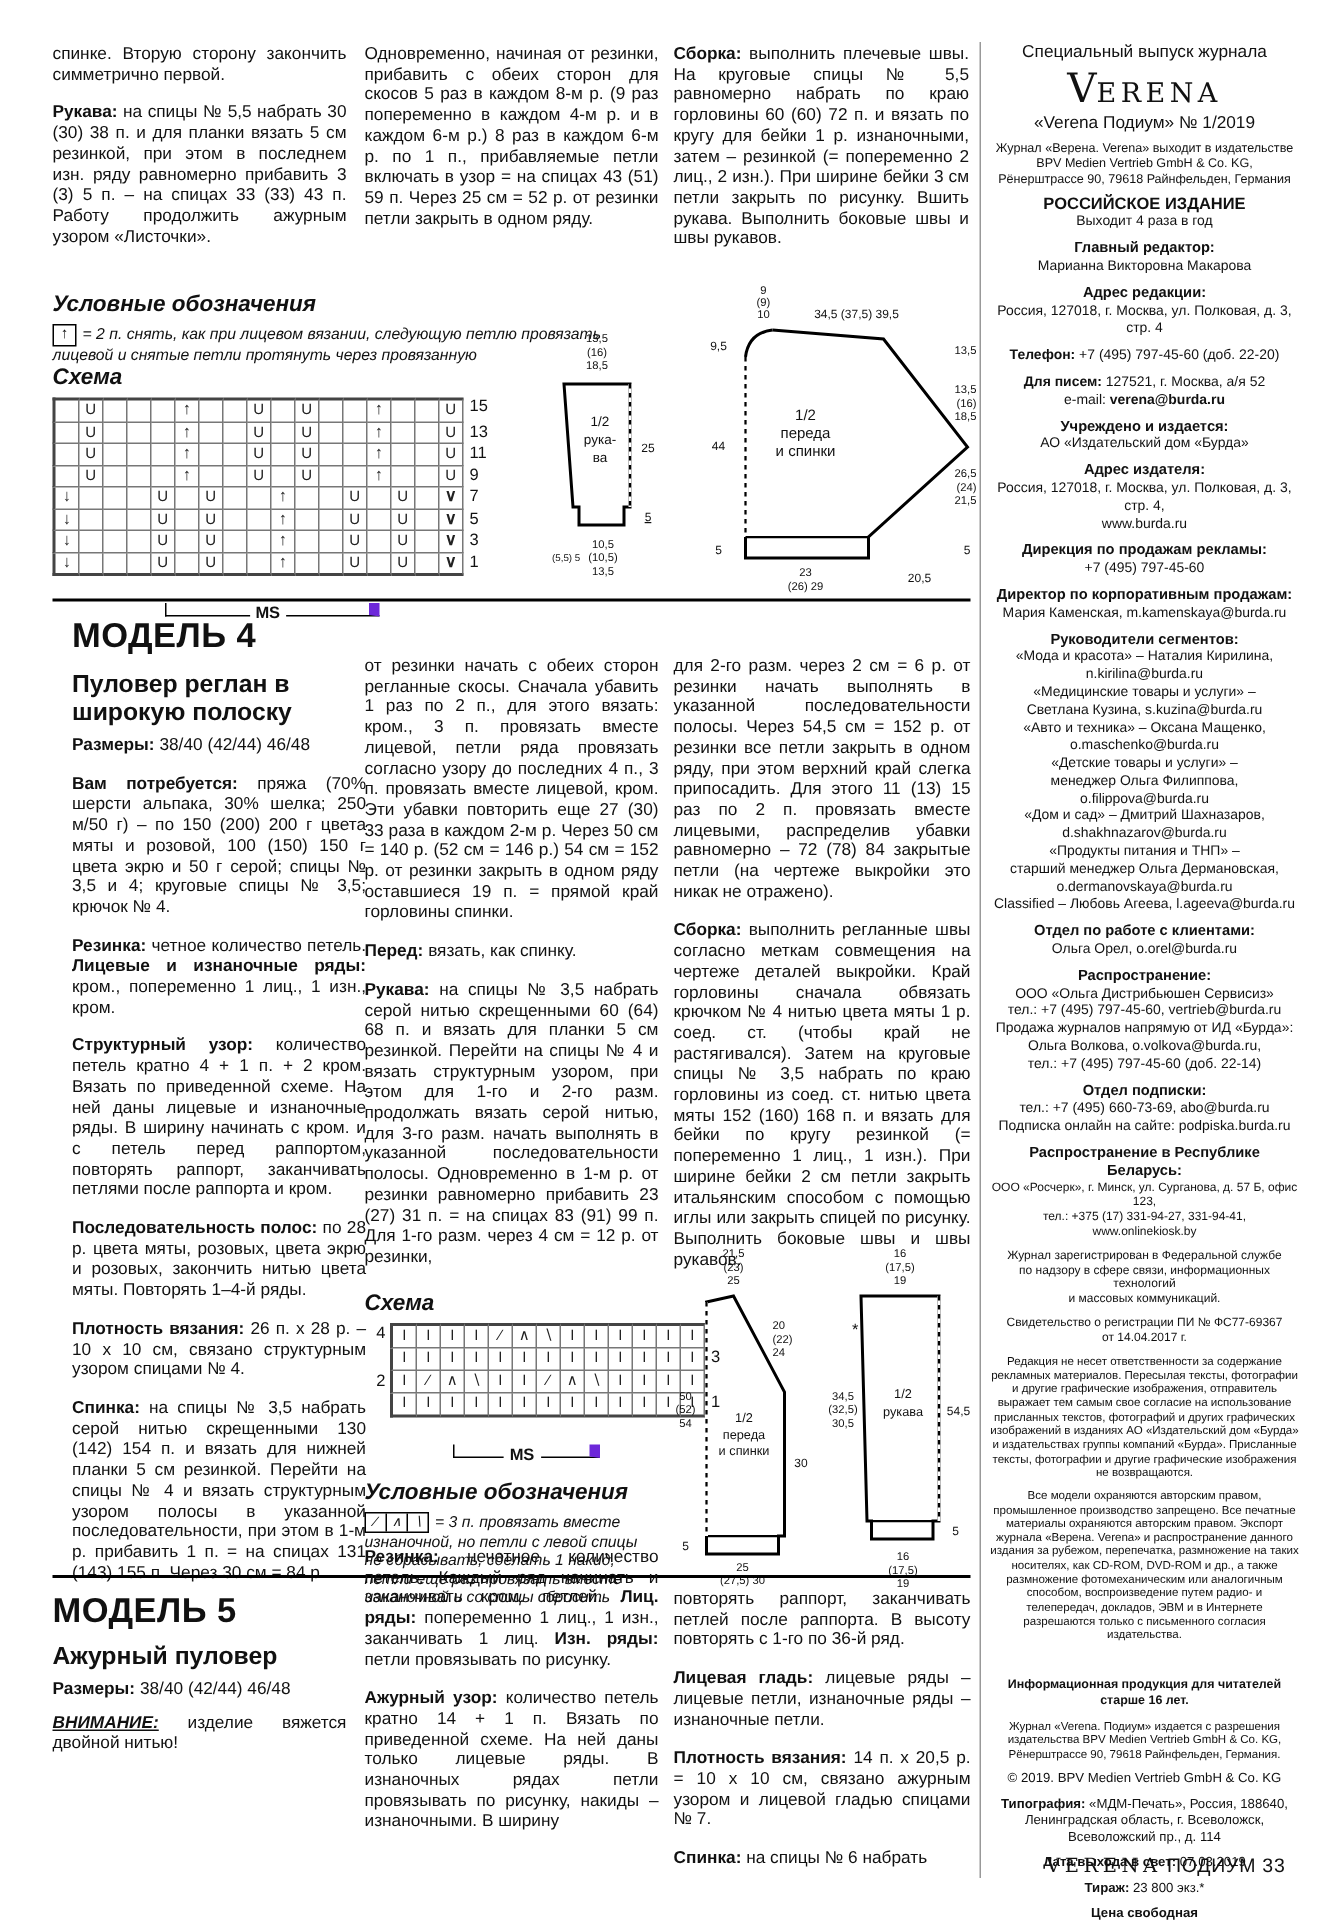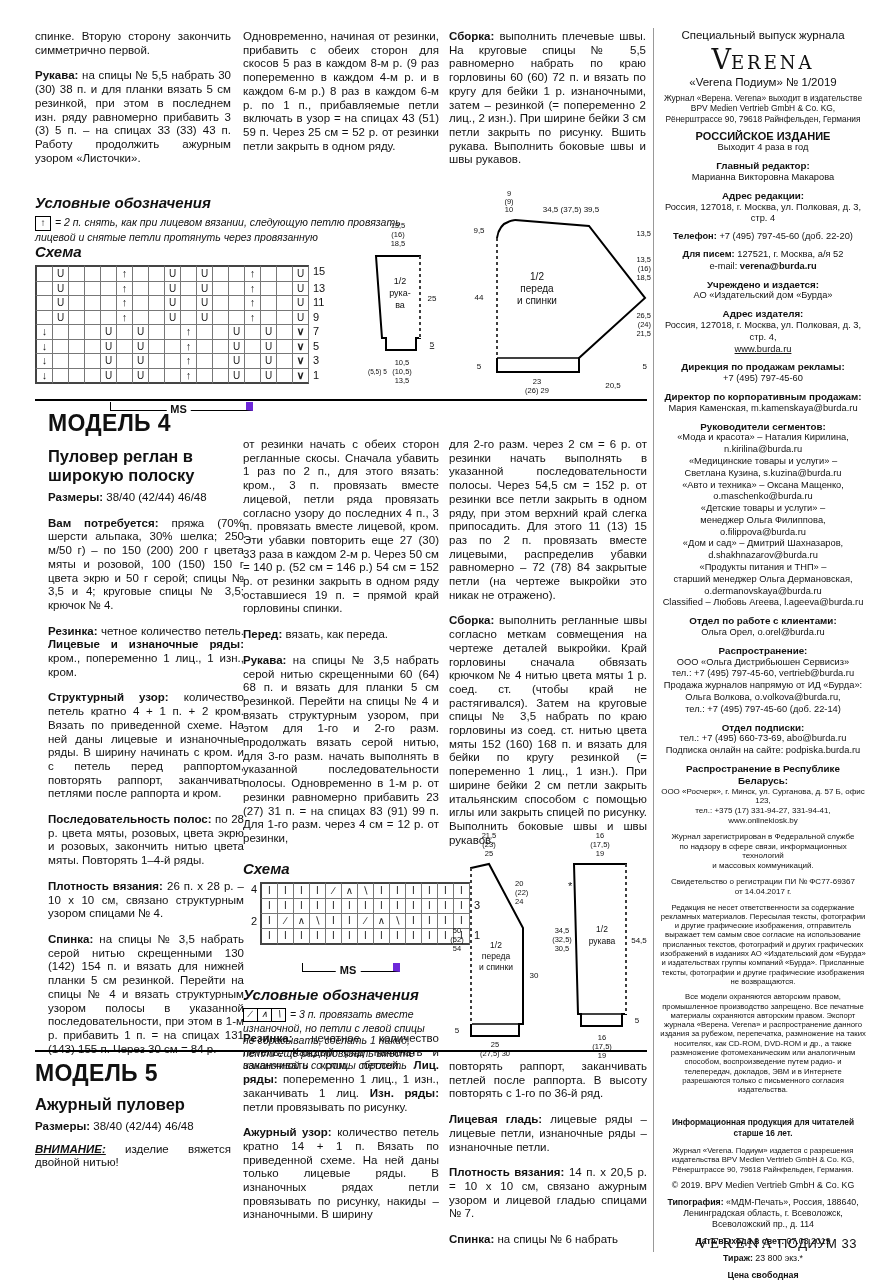--- a/index.html
+++ b/index.html
@@ -34,21 +34,21 @@
   .symbox3 span:last-child{border-right:none;}
   
   svg text{font-family:"Liberation Sans",sans-serif;fill:#111;}
   
   .sidebar{position:absolute;left:660px;top:30px;width:206px;text-align:center;}
   .sb-line{font-size:9.3px;line-height:11.8px;}
   .s-h{font-weight:bold;font-size:9.8px;}
   .s-sm{font-size:8.4px;line-height:10.6px;}
   .s-f{font-size:8px;line-height:9.8px;}
   .s-f9{font-size:8.8px;line-height:11px;}
-  .s-u{text-decoration:underline;}
+  .s-u{}
   .s-fp{font-size:7.7px;line-height:9.3px;margin-top:6px;text-align:center;}
   .s-fu{font-size:8.3px;font-weight:bold;margin-top:22px;}
   .s-n12{font-size:11.5px;}
   .s-h12{font-weight:bold;font-size:11px;}
   .g{margin-top:6px;}
   .vlogo{font-family:"DejaVu Serif",serif;margin:2px 0 1px;}
   .vlogo .v1{font-size:27px;}
   .vlogo .v2{font-size:18px;letter-spacing:3px;}
   .issue{font-size:11.5px;margin-bottom:5px;}
   .footer{position:absolute;right:26px;top:1236px;font-size:13px;}
@@ -318,21 +318,21 @@
     <p class="p"><b>Вам потребуется:</b> <span>пряжа (70% шерсти альпака, 30% шелка; 250 м/50 г) – по 150 (200) 200 г цвета мяты и розовой, 100 (150) 150 г цвета экрю и 50 г серой; спицы № 3,5 и 4; круговые спицы № 3,5; крючок № 4.</span></p>
     <p class="p"><b>Резинка:</b> <span>четное количество петель.</span> <b>Лицевые и изнаночные ряды:</b> <span>кром., попеременно 1 лиц., 1 изн., кром.</span></p>
     <p class="p"><b>Структурный узор:</b> <span>количество петель кратно 4 + 1 п. + 2 кром. Вязать по приведенной схеме. На ней даны лицевые и изнаночные ряды. В ширину начинать с кром. и с петель перед раппортом, повторять раппорт, заканчивать петлями после раппорта и кром.</span></p>
     <p class="p"><b>Последовательность полос:</b> <span>по 28 р. цвета мяты, розовых, цвета экрю и розовых, закончить нитью цвета мяты. Повторять 1–4-й ряды.</span></p>
     <p class="p"><b>Плотность вязания:</b> <span>26 п. x 28 р. – 10 x 10 см, связано структурным узором спицами № 4.</span></p>
     <p class="p"><b>Спинка:</b> <span>на спицы № 3,5 набрать серой нитью скрещенными 130 (142) 154 п. и вязать для нижней планки 5 см резинкой. Перейти на спицы № 4 и вязать структурным узором полосы в указанной последовательности, при этом в 1-м р. прибавить 1 п. = на спицах 131 (143) 155 п. Через 30 см = 84 р.</span></p>
   </div>
 
   <div class="col" style="left:243px;top:438px;width:196px;">
     <p class="p">от резинки начать с обеих сторон регланные скосы. Сначала убавить 1 раз по 2 п., для этого вязать: кром., 3 п. провязать вместе лицевой, петли ряда провязать согласно узору до последних 4 п., 3 п. провязать вместе лицевой, кром. Эти убавки повторить еще 27 (30) 33 раза в каждом 2-м р. Через 50 см = 140 р. (52 см = 146 р.) 54 см = 152 р. от резинки закрыть в одном ряду оставшиеся 19 п. = прямой край горловины спинки.</p>
-    <p class="p"><b>Перед:</b> <span>вязать, как переда.</span></p>
+    <p class="p"><b>Перед:</b> <span>вязать, как спинку.</span></p>
     <p class="p"><b>Рукава:</b> <span>на спицы № 3,5 набрать серой нитью скрещенными 60 (64) 68 п. и вязать для планки 5 см резинкой. Перейти на спицы № 4 и вязать структурным узором, при этом для 1-го и 2-го разм. продолжать вязать серой нитью, для 3-го разм. начать выполнять в указанной последовательности полосы. Одновременно в 1-м р. от резинки равномерно прибавить 23 (27) 31 п. = на спицах 83 (91) 99 п. Для 1-го разм. через 4 см = 12 р. от резинки,</span></p>
     <h3 class="ihead" style="margin-top:14px;">Схема</h3>
     <div style="display:flex;align-items:flex-start;">
       <div id="chart2host" class="c2">
           <div style="display: flex;">
             <div class="crow" style="border-left: 0px;">
               <span class="clabL" style="border-left: none;">4</span>
               <span class="ccell" style="border-left: 2px solid rgb(68, 68, 68); border-top: 2px solid rgb(68, 68, 68);">I</span>
               <span class="ccell" style="border-top: 2px solid rgb(68, 68, 68);">I</span>
               <span class="ccell" style="border-top: 2px solid rgb(68, 68, 68);">I</span>

